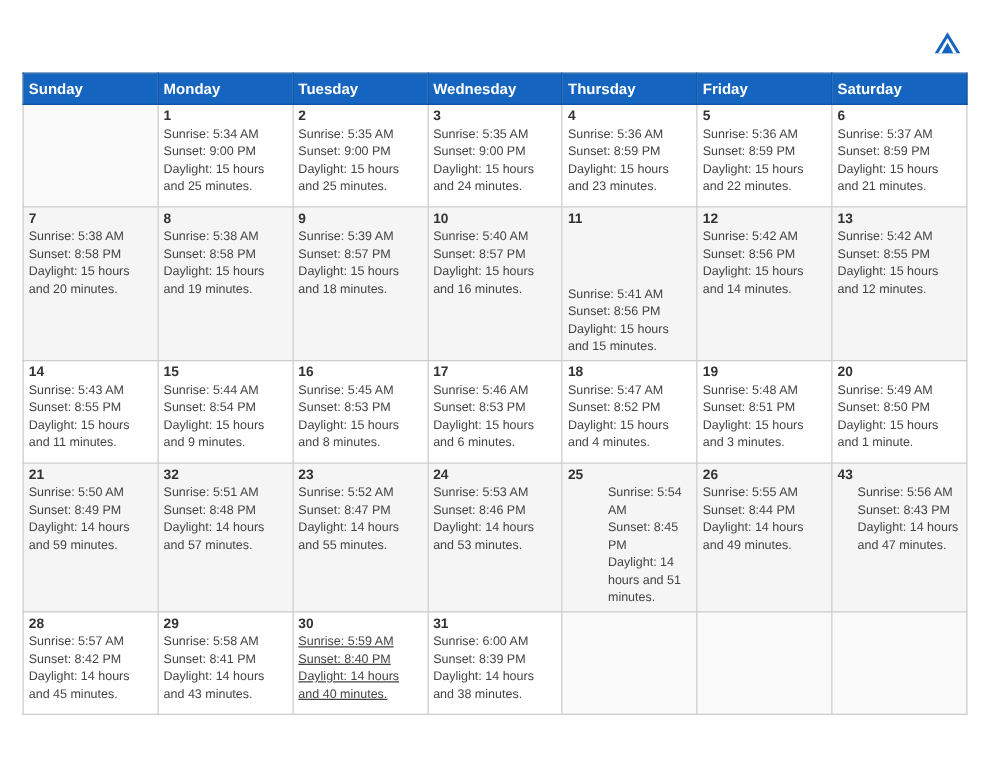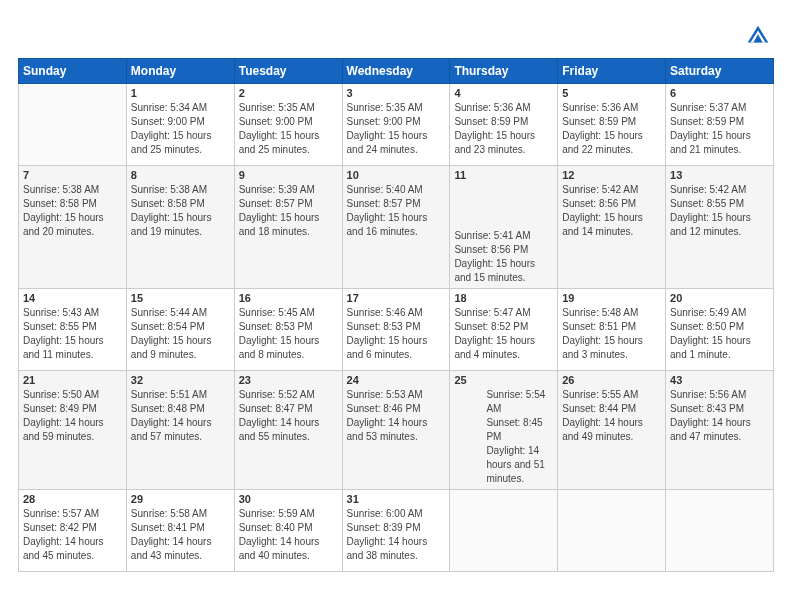--- a/index.html
+++ b/index.html
@@ -299,41 +299,41 @@
 Daylight: 14 hours and 51 minutes.</div>
           </td>
           <td>
             <div class="day-number">26</div>
             <div class="day-info" style="white-space: pre-line;">Sunrise: 5:55 AM
 Sunset: 8:44 PM
 Daylight: 14 hours and 49 minutes.</div>
           </td>
           <td>
             <div class="day-number">43</div>
-            <div class="day-info" style="white-space: pre-line;">Sunrise: 5:56 AM
+            <div class="day-info" style="white-space: pre-line; margin-left: 16px;">Sunrise: 5:56 AM
 Sunset: 8:43 PM
 Daylight: 14 hours and 47 minutes.</div>
           </td>
         </tr>
         <tr>
           <td>
             <div class="day-number">28</div>
             <div class="day-info" style="white-space: pre-line;">Sunrise: 5:57 AM
 Sunset: 8:42 PM
 Daylight: 14 hours and 45 minutes.</div>
           </td>
           <td>
             <div class="day-number">29</div>
             <div class="day-info" style="white-space: pre-line;">Sunrise: 5:58 AM
 Sunset: 8:41 PM
 Daylight: 14 hours and 43 minutes.</div>
           </td>
           <td>
             <div class="day-number">30</div>
-            <div class="day-info" style="white-space: pre-line;">Sunrise: 5:59 AM
+            <div class="day-info" style="white-space: pre-line; text-decoration: underline;">Sunrise: 5:59 AM
 Sunset: 8:40 PM
 Daylight: 14 hours and 40 minutes.</div>
           </td>
           <td>
             <div class="day-number">31</div>
             <div class="day-info" style="white-space: pre-line;">Sunrise: 6:00 AM
 Sunset: 8:39 PM
 Daylight: 14 hours and 38 minutes.</div>
           </td>
           <td class="empty-cell"></td>

